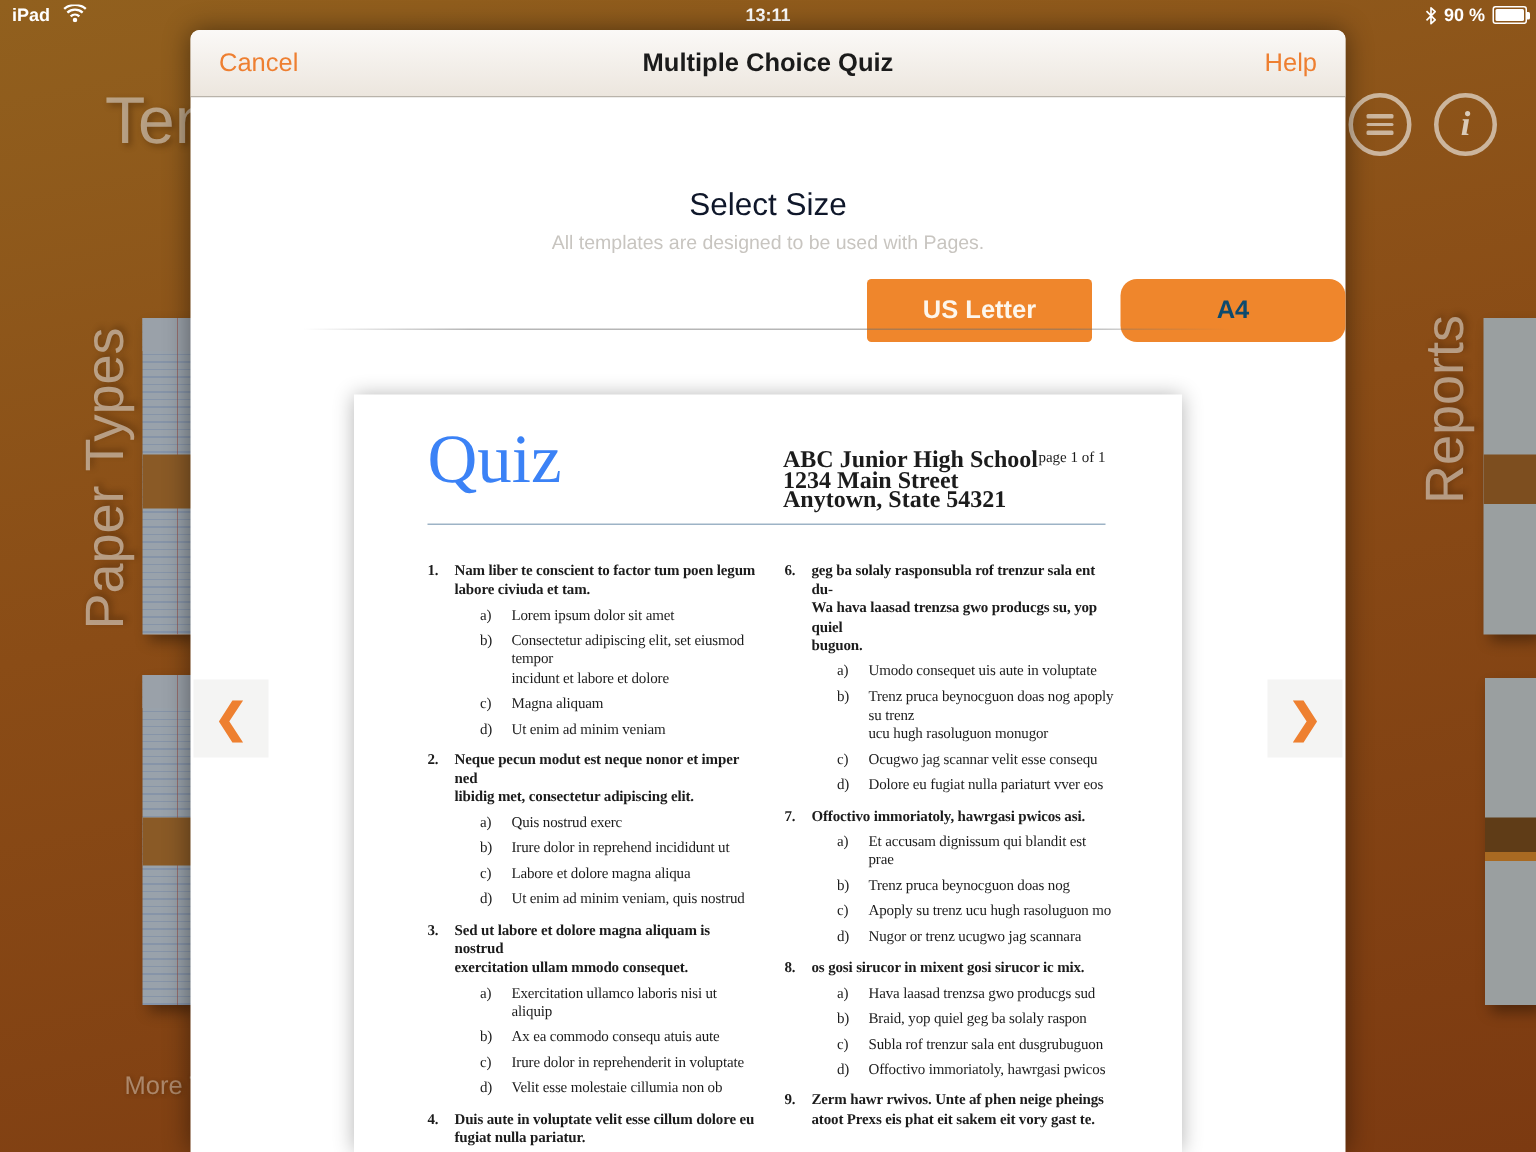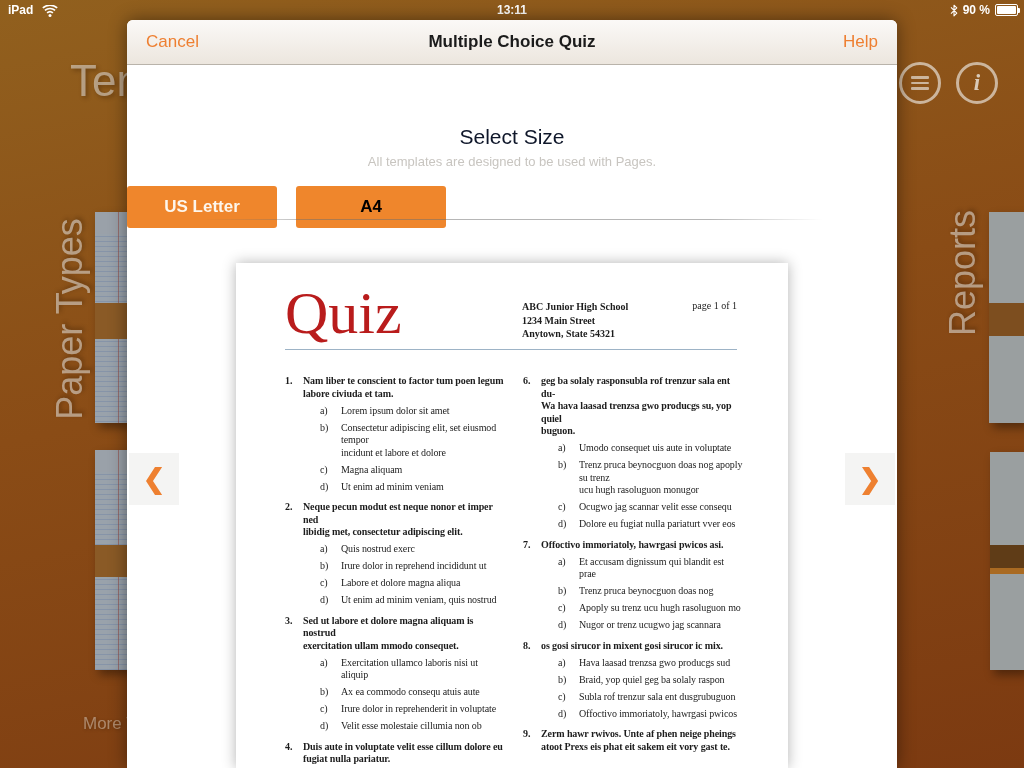--- a/index.html
+++ b/index.html
@@ -2,21 +2,21 @@
 <html><head>
 <meta charset="utf-8">
 <style>
   html,body{margin:0;padding:0;background:#333;}
   .screen{position:relative;width:1024px;height:768px;overflow:hidden;
     font-family:"Liberation Sans",sans-serif;
     background:linear-gradient(168deg,#91601e 0%,#8a4c16 45%,#7c3a11 100%);}
   
   .statusbar{position:absolute;top:0;left:0;width:1024px;height:20px;z-index:3;
     color:#fff;font-size:12px;font-weight:bold;}
-  .sb-left{position:absolute;left:8px;top:3px;display:flex;align-items:flex-end;gap:9px;}
+  .sb-left{position:absolute;left:8px;top:3px;display:flex;align-items:flex-start;gap:9px;}
   .sb-center{position:absolute;left:0;width:100%;top:3px;text-align:center;}
   .sb-right{position:absolute;right:6px;top:3px;display:flex;align-items:center;gap:5px;}
   .battery{position:relative;width:21px;height:10px;border:1px solid #fff;border-radius:2px;display:inline-block;}
   .battery-fill{position:absolute;left:1px;top:1px;bottom:1px;width:90%;background:#fff;border-radius:1px;}
   .battery-cap{position:absolute;right:-3px;top:2.5px;width:2px;height:5px;background:#fff;border-radius:0 1px 1px 0;}
   
   .bg-title{position:absolute;left:70px;top:56px;z-index:1;font-size:44px;
     color:rgba(217,209,199,0.62);text-shadow:2px 2px 4px rgba(55,28,5,0.4);}
   .vlabel{position:absolute;z-index:1;width:260px;text-align:center;transform:rotate(-90deg);
     font-size:36px;color:rgba(219,211,201,0.62);text-shadow:2px 2px 4px rgba(55,28,5,0.4);}
@@ -52,38 +52,38 @@
     background:#fff;border-radius:6px 6px 0 0;box-shadow:0 0 18px rgba(0,0,0,0.45);}
   .modal-header{position:absolute;left:0;top:0;width:100%;height:45px;box-sizing:border-box;
     background:linear-gradient(#fbf9f7,#ece6de);border-bottom:1px solid #b9b3aa;
     border-radius:6px 6px 0 0;}
   .mh-cancel{position:absolute;left:19px;top:12px;font-size:17px;color:#ee7f31;cursor:pointer;}
   .mh-help{position:absolute;right:19px;top:12px;font-size:17px;color:#ee7f31;cursor:pointer;}
   .mh-title{position:absolute;left:0;width:100%;top:12px;text-align:center;
     font-size:17px;font-weight:bold;color:#1b1b1b;}
   .size-heading{margin:0;padding-top:105px;text-align:center;font-size:21px;font-weight:normal;color:#0f172a;}
   .size-sub{margin-top:5px;text-align:center;font-size:13px;color:#c8c5c0;}
-  .size-buttons{margin-top:17px;display:flex;justify-content:flex-start;gap:19px;}
+  .size-buttons{margin-top:17px;display:flex;justify-content:flex-end;gap:19px;}
   .size-btn{width:150px;height:42px;border:none;border-radius:3px;background:#ef862c;
     font-family:"Liberation Sans",sans-serif;font-size:17px;font-weight:bold;cursor:pointer;}
   .size-btn.light-text{color:#fdf6ec;}
-  .size-btn.dark-text{color:#000000;}
+  .size-btn.dark-text{color:#0c4a6e;border-radius:11px;}
   .divider{position:absolute;left:75px;top:199px;width:620px;height:1px;
     background:linear-gradient(90deg,rgba(0,0,0,0) 0%,rgba(110,110,110,0.5) 18%,rgba(110,110,110,0.5) 82%,rgba(0,0,0,0) 100%);}
   .arrow-btn{position:absolute;top:433px;width:50px;height:52px;background:#f4f4f3;
     display:flex;align-items:center;justify-content:center;
     font-size:27px;font-weight:bold;color:#ee8030;cursor:pointer;}
   .arrow-btn.prev{left:2px;}
   .arrow-btn.next{right:2px;}
   
   .doc{position:absolute;left:109px;top:243px;width:552px;height:505px;background:#fff;
     box-shadow:0 0 13px rgba(0,0,0,0.30);overflow:hidden;
     font-family:"Liberation Serif",serif;color:#1c1c1c;}
-  .doc-quiz-title{position:absolute;left:49px;top:20px;font-size:60px;color:#b91c1c;line-height:1;}
-  .doc-school{position:absolute;left:286px;top:37px;font-size:10px;font-weight:bold;line-height:13.5px;}
+  .doc-quiz-title{position:absolute;left:49px;top:20px;font-size:46px;color:#3b82f6;line-height:1;}
+  .doc-school{position:absolute;left:286px;top:37px;font-size:16px;font-weight:bold;line-height:13.5px;}
   .doc-page{position:absolute;right:51px;top:37px;font-size:10px;font-weight:normal;}
   .doc-rule{position:absolute;left:49px;right:51px;top:86px;height:1px;background:#9db3c6;}
   .doc-columns{position:absolute;left:49px;top:112px;display:flex;gap:18px;}
   .q-col{width:220px;font-size:10px;line-height:12.5px;letter-spacing:-0.1px;}
   .question{margin-bottom:8px;}
   .q-head{display:flex;font-weight:bold;}
   .q-num{flex:0 0 18px;}
   .q-opt{display:flex;margin-left:35px;margin-top:4.5px;}
   .opt-letter{flex:0 0 21px;}
 </style>

